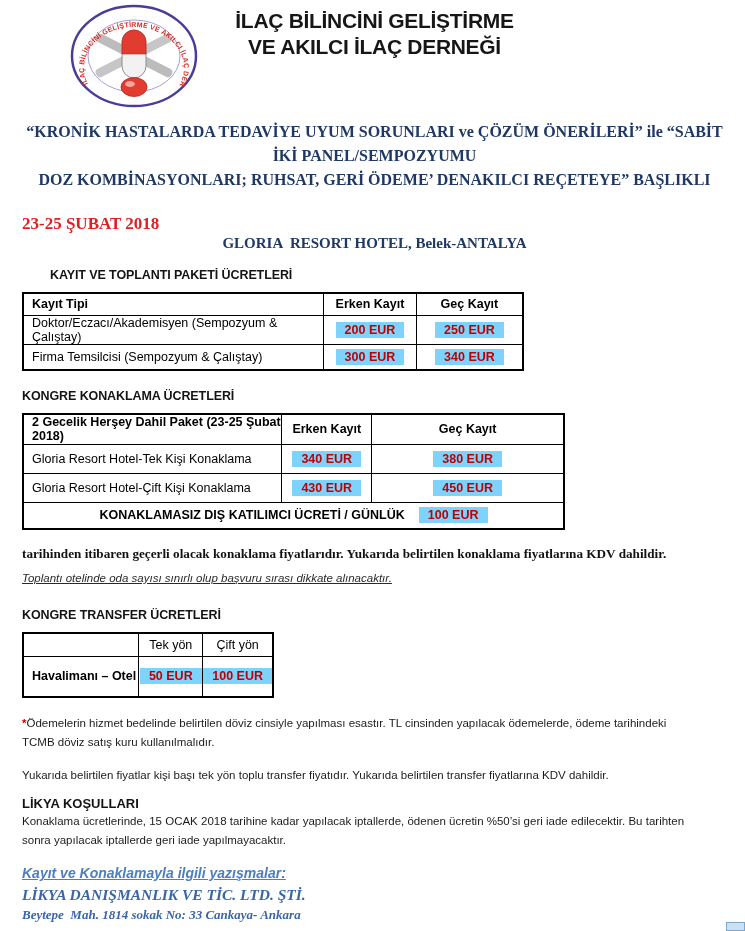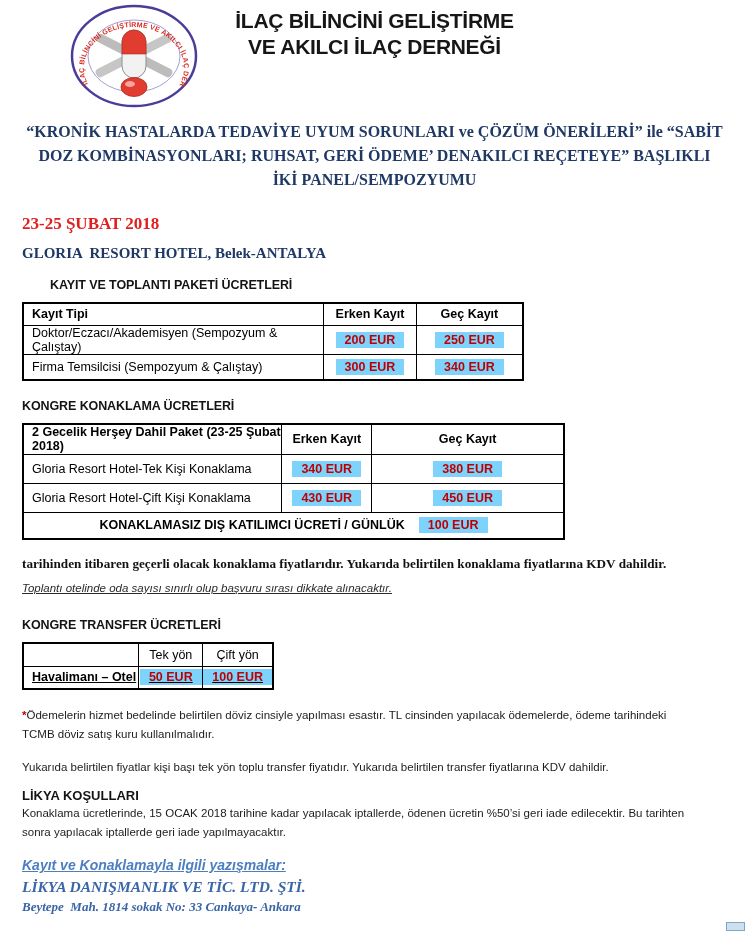--- a/index.html
+++ b/index.html
@@ -21,22 +21,22 @@
   .title-block {
     margin-top:8px; text-align:center;
     font-family:"Liberation Serif", serif; font-weight:bold;
     font-size:16px; line-height:24px; color:#1F3864; white-space:nowrap;
   }
   .event-dates {
     margin-top:22px; font-family:"Liberation Serif", serif; font-weight:bold;
     font-size:17px; line-height:20px; color:#E02020;
   }
   .event-venue {
-    margin-top:10px; font-family:"Liberation Serif", serif; font-weight:bold;
-    font-size:15px; line-height:18px; color:#1F3864; white-space:pre;
+    margin-top:0; font-family:"Liberation Serif", serif; font-weight:bold;
+    font-size:15px; line-height:18px; color:#1F3864; white-space:pre;text-align:center;
   }
   
   .sec-heading {
     font-weight:bold; font-size:12.5px; color:#141414; letter-spacing:-0.1px;
   }
   .h-reg { margin-top:16px;margin-left:28px; }
   .h-acc { margin-top:18px; }
   .h-tra { margin-top:20px; }
   
   table { border-collapse:collapse; border:2px solid #000; }
@@ -53,21 +53,21 @@
   .t-acc .c-early { width:90px;  text-align:center; }
   .t-acc .c-late  { width:193px; text-align:center; }
   .t-acc th { height:30px; }
   .t-acc td { height:29px; font-weight:normal; }
   .t-acc .merged { height:27px; text-align:center; font-weight:bold; }
   .t-tra { margin-top:10px; width:252px; }
   .t-tra .c-label { width:118px; text-align:left; padding-left:8px; }
   .t-tra .c-one   { width:64px;  text-align:center; }
   .t-tra .c-two   { width:70px;  text-align:center; }
   .t-tra th { height:23px; font-weight:normal; text-align:center; }
-  .t-tra td { height:23px;text-decoration:underline; }
+  .t-tra td { height:41px; }
   .t-tra .c-label.b { font-weight:bold; }
   .price {
     color:#C00000; font-weight:bold; background:#7dd3fc; padding:1px 9px;
     white-space:nowrap;
   }
   .merged-label { font-weight:bold; margin-right:14px; }
   
   .para-serif {
     margin-top:10px; font-family:"Liberation Serif", serif; font-weight:bold;
     font-size:13.2px; line-height:27px; color:#121212; white-space:nowrap;
@@ -129,22 +129,22 @@
       </text>
     </svg>
     <div class="org-title">
       <div>İLAÇ BİLİNCİNİ GELİŞTİRME</div>
       <div>VE AKILCI İLAÇ DERNEĞİ</div>
     </div>
   </div>
 
   <div class="title-block">
     <div>“KRONİK HASTALARDA TEDAVİYE UYUM SORUNLARI ve ÇÖZÜM ÖNERİLERİ” ile “SABİT</div>
+    <div>İKİ PANEL/SEMPOZYUMU</div>
     <div>DOZ KOMBİNASYONLARI; RUHSAT, GERİ ÖDEME’ DENAKILCI REÇETEYE” BAŞLIKLI</div>
-    <div>İKİ PANEL/SEMPOZYUMU</div>
   </div>
 
   <div class="event-dates">23-25 ŞUBAT 2018</div>
   <div class="event-venue">GLORIA  RESORT HOTEL, Belek-ANTALYA</div>
 
   <div class="sec-heading h-reg">KAYIT VE TOPLANTI PAKETİ ÜCRETLERİ</div>
   <table class="t-reg">
     <tbody>
         <tr>
       <th class="c-label">Kayıt Tipi</th>

